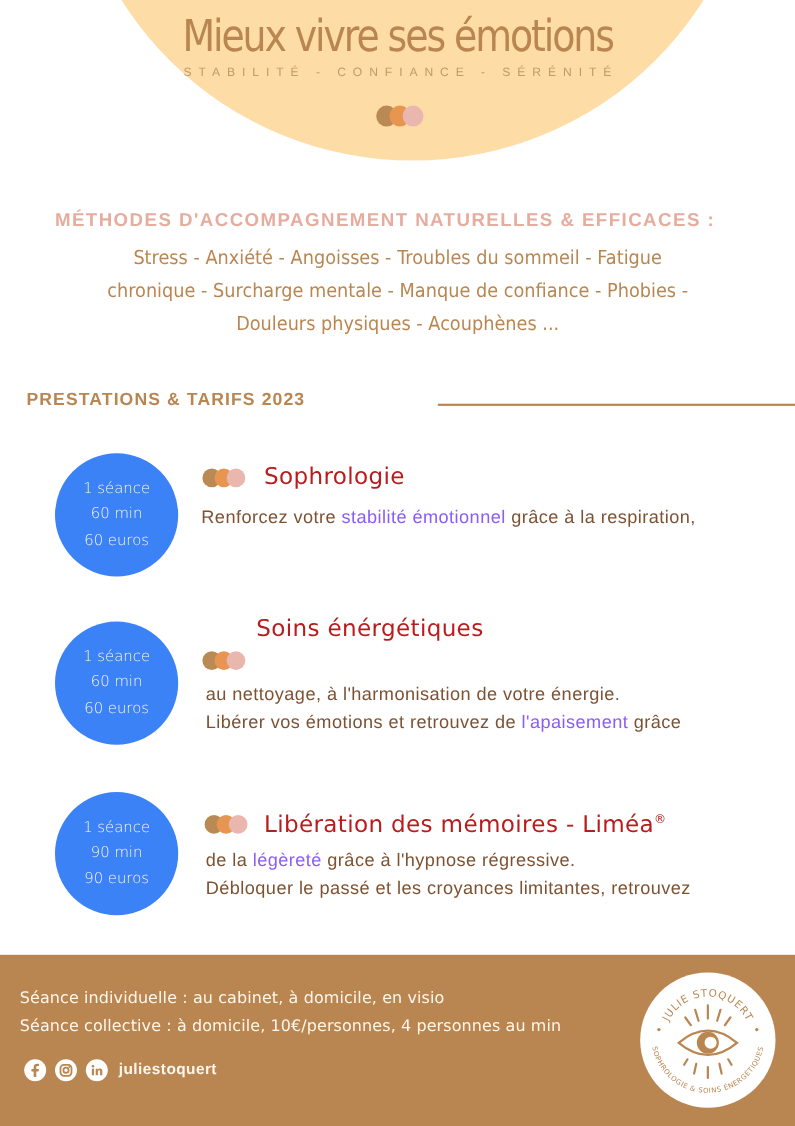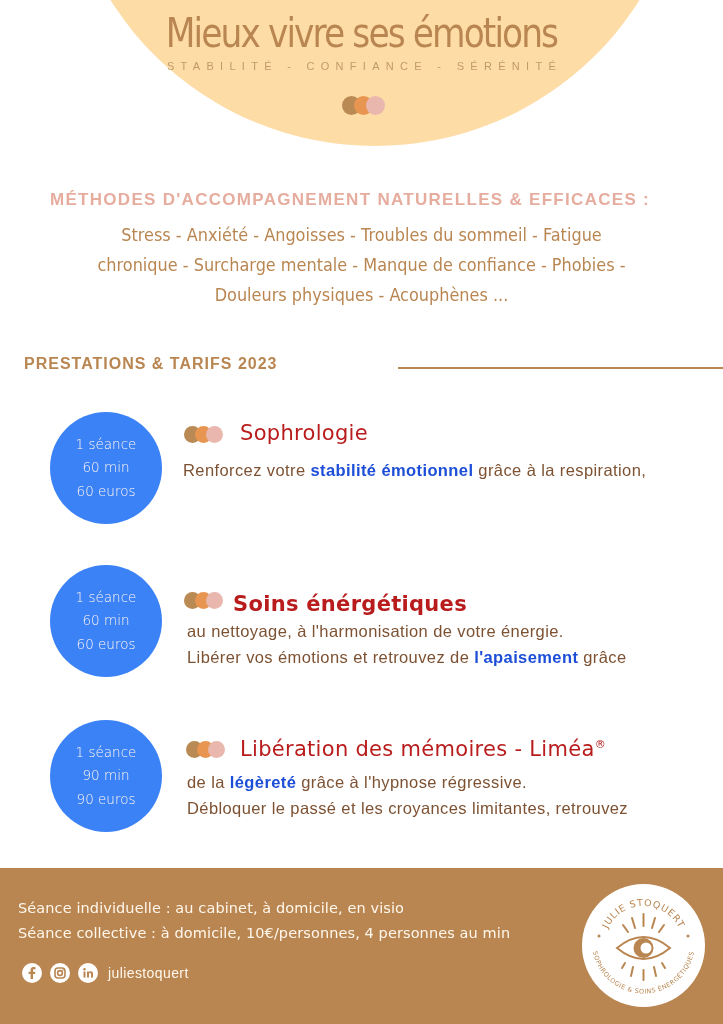--- a/index.html
+++ b/index.html
@@ -54,30 +54,30 @@
   }
   .svc-dots span { width: 17px; height: 17px; margin-right: -6px; }
   .svc-title {
     position: absolute; font-family: "DejaVu Sans", sans-serif; font-size: 21px; color: #b91c1c;
     letter-spacing: 0.3px;
   }
   .svc-title sup { font-size: 11px; vertical-align: super; }
   .svc-desc {
     position: absolute; font-size: 16.5px; line-height: 26px; color: #7d5233; letter-spacing: 0.4px;
   }
-  .svc-desc b { font-weight: bold; color: #1d4ed8; text-align: center; }
+  .svc-desc b { font-weight: normal; color: #8b5cf6; text-align: center; }
 
   .footer {
     position: absolute; left: 0; top: 868px; width: 723px; height: 156px; background: #b98651;
   }
   .footer-line {
     position: absolute; left: 18px; font-family: "DejaVu Sans", sans-serif;
     font-size: 14.5px; color: #fff7ec; letter-spacing: 0.1px;
   }
-  .social { position: absolute; left: 22px; top: 963px; display: flex; align-items: center; }
+  .social { position: absolute; left: 22px; top: 963px; display: flex; align-items: flex-start; font-weight: bold; }
   .social .ic {
     width: 20px; height: 20px; border-radius: 50%; background: #ffffff; margin-right: 8px;
     display: flex; align-items: center; justify-content: center;
     color: #b98651; font-weight: bold; font-size: 12px;
   }
   .social .handle { color: #fff7ec; font-size: 14px; letter-spacing: 0.4px; margin-left: 2px; }
 
   .logo {
     position: absolute; left: 582px; top: 884px; width: 123px; height: 123px;
     border-radius: 50%; background: #ffffff;
@@ -123,21 +123,21 @@
 <div class="price-badge" style="left:50px;top:565px;">
   <div>1 séance</div>
   <div>60 min</div>
   <div>60 euros</div>
 </div>
 <div class="dots svc-dots" style="left:184px;top:592px;">
   <span class="d1"></span>
     <span class="d2"></span>
     <span class="d3"></span>
 </div>
-<div class="svc-title" style="left:233px;top:592px;font-weight:bold;">Soins énérgétiques</div>
+<div class="svc-title" style="left:233px;top:559px;">Soins énérgétiques</div>
 <div class="svc-desc" style="left:187px;top:618px;">
   <div>au nettoyage, à l'harmonisation de votre énergie.</div>
   <div><span>Libérer vos émotions et retrouvez de </span><b>l'apaisement</b><span> grâce</span></div>
 </div>
 
 <div class="price-badge" style="left:50px;top:720px;">
   <div>1 séance</div>
   <div>90 min</div>
   <div>90 euros</div>
 </div>

